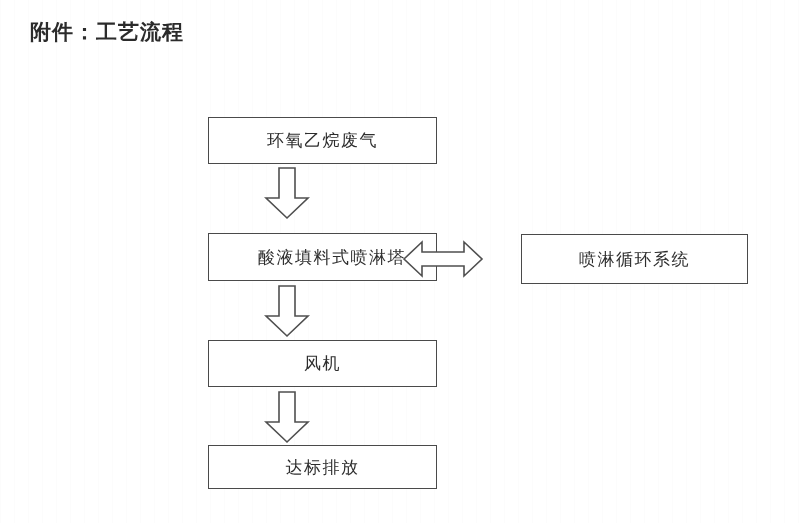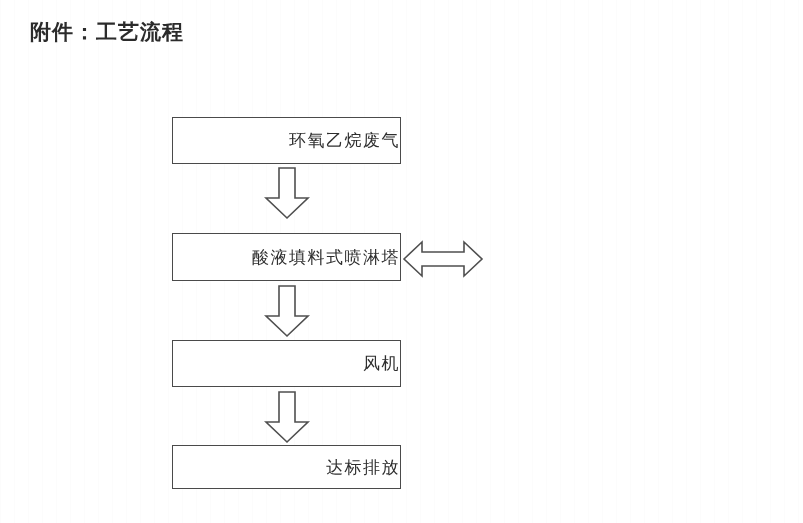--- a/index.html
+++ b/index.html
@@ -51,21 +51,22 @@
   }
 
   
   .flow-box {
     position: absolute;
     box-sizing: border-box;
     border: 1.6px solid #4a4a4a;
     background: #ffffff;
     display: flex;
     align-items: center;
-    justify-content: flex-end;
+    justify-content: center;
+    margin-left: 36px;
   }
   .flow-box .box-label {
     font-family: "DejaVu Serif", "Liberation Serif", serif;
     font-size: 17px;
     color: #2e2e2e;
     letter-spacing: 1.5px;
     white-space: nowrap;
   }
 
   #box-waste-gas   { left: 172px; top: 117px; width: 229px; height: 47px; }
@@ -123,20 +124,23 @@
   <div class="flow-box" id="box-spray-tower">
     <span class="box-label">酸液填料式喷淋塔</span>
   </div>
 
   <div id="arrow-double">
     <svg class="arrow-svg" viewBox="0 0 82 40" preserveAspectRatio="none">
       <polygon points="2,20 20,3 20,13 62,13 62,3 80,20 62,37 62,27 20,27 20,37"></polygon>
     </svg>
   </div>
 
+  <div class="flow-box" id="box-circulation">
+    <span class="box-label">喷淋循环系统</span>
+  </div>
 
   <div class="arrow-down" id="arrow-2">
     <svg class="arrow-svg" viewBox="0 0 48 54" preserveAspectRatio="none">
       <polygon points="16,2 32,2 32,32 45,32 24,52 3,32 16,32"></polygon>
     </svg>
   </div>
 
   <div class="flow-box" id="box-fan">
     <span class="box-label">风机</span>
   </div>

